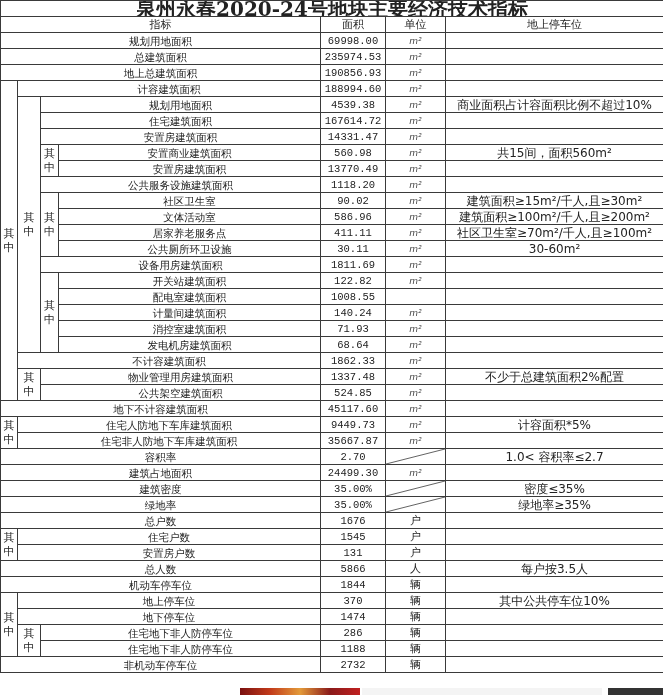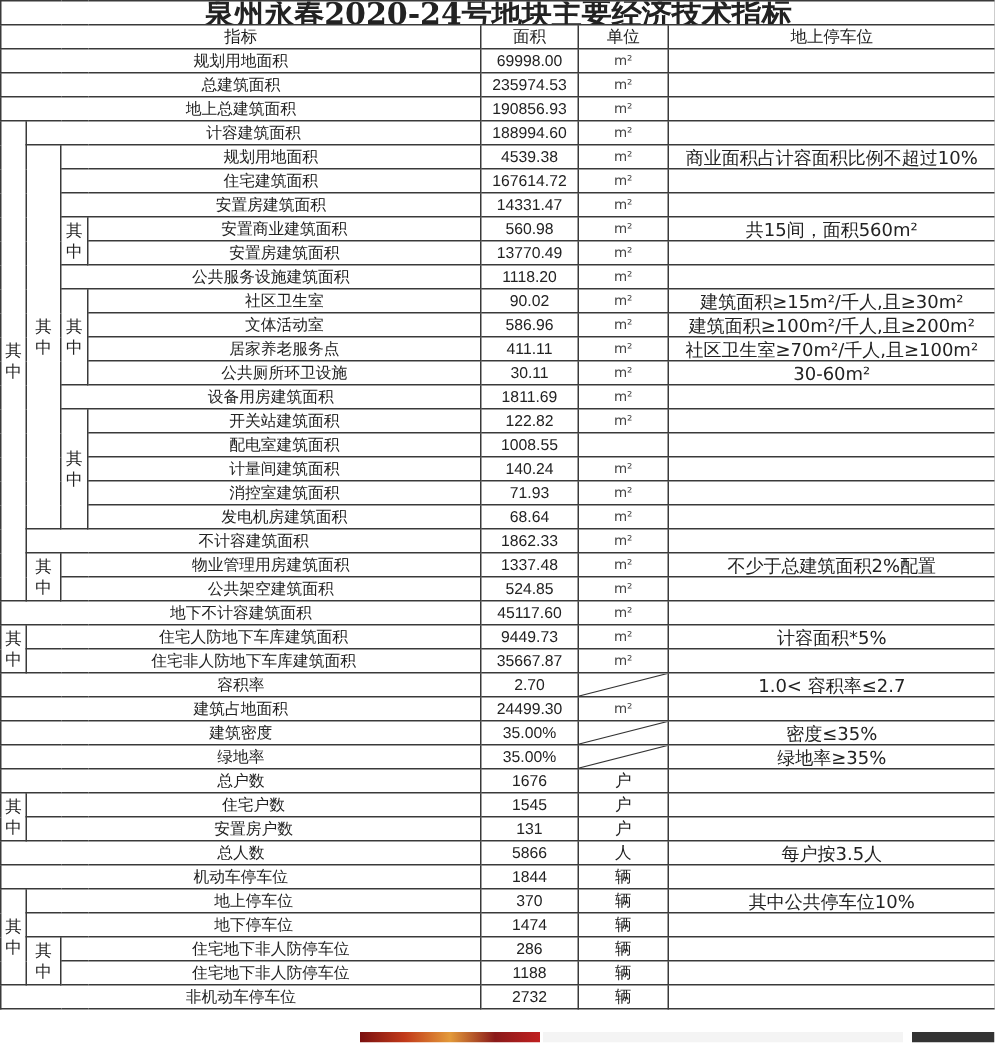--- a/index.html
+++ b/index.html
@@ -10,22 +10,22 @@
     font-size: 10.5px;
   }
   table.sheet td {
     border: 1px solid #3a3a3a;
     text-align: center; vertical-align: middle;
     padding: 0; height: 15px; line-height: 14px;
     white-space: nowrap; overflow: hidden;
   }
   td.title { font-family: "DejaVu Serif", serif; font-weight: bold; font-size: 20px; height: 20px; line-height: 20px; }
   td.hdr { font-weight: normal; font-size: 11px; height: 20px; }
-  td.num { font-family: Liberation Sans, sans-serif; font-size: 10.5px; }
-  td.unit { font-size: 9px; color: #444; }
+  td.num { font-family: Liberation Mono, monospace; font-size: 10.5px; }
+  td.unit { font-size: 9px; color: #444; font-style: italic; }
   td.unit-cn { font-size: 11px; }
   td.qz { font-size: 11px; line-height: 13px; white-space: normal; }
   td.cond { font-size: 12px; }
   td.diag { position: relative; }
   td.diag svg { position: absolute; left: 0; top: 0; width: 100%; height: 100%; }
   td.tall { height: 31px; margin-top: 48px; }
   .overlay {
     position: absolute; left: 240px; top: 688px; width: 120px; height: 7px;
     background: linear-gradient(90deg, #7a1010, #c23a1a, #e39a3a, #8a1a1a, #c02020);
   }

